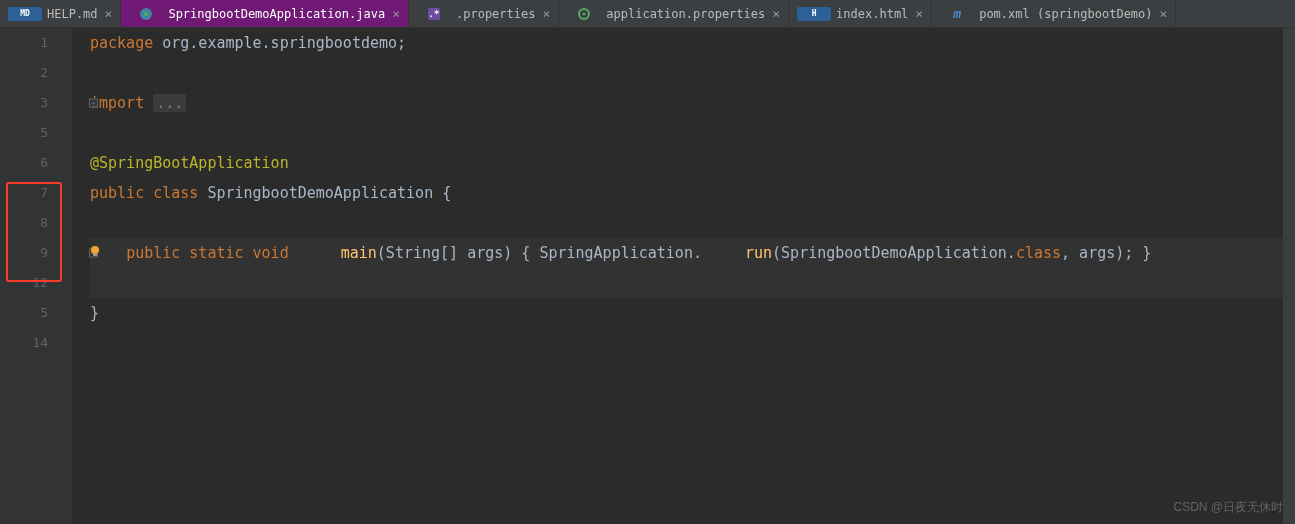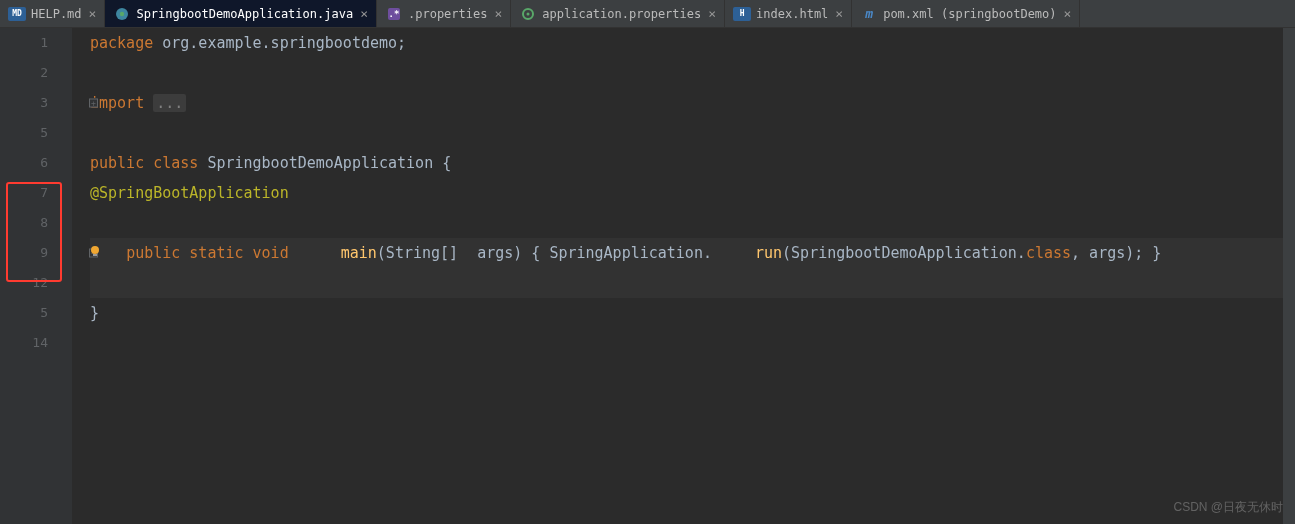--- a/index.html
+++ b/index.html
@@ -24,23 +24,23 @@
     display: flex;
     align-items: center;
     padding: 0 8px;
     border-right: 1px solid #323232;
     color: #bbb;
     font-size: 12px;
     gap: 5px;
     white-space: nowrap;
     cursor: pointer;
   }
-  .tab.active { background: #0f172a; color: #fff; }
+  .tab.active { background: #701a75; color: #fff; }
   .tab .close { color: #999; font-size: 13px; padding-left: 2px; }
-  .fi { width: 18px; height: 14px; display: inline-flex; align-items: center; justify-content: center; border-radius: 2px; font-size: 9px; font-weight: bold; }
+  .fi { width: 34px; height: 14px; display: inline-flex; align-items: center; justify-content: center; border-radius: 2px; font-size: 9px; font-weight: bold; }
   .fi-md { background: #2d6096; color: #fff; font-size: 8px; }
   .fi-java { background: transparent; }
   .fi-git { background: transparent; }
   .fi-prop { background: transparent; }
   .fi-html { background: #2d6096; color: #fff; font-size: 8px; }
   .fi-pom { color: #4a88c7; font-size: 13px; font-style: italic; font-weight: bold; }
 
   .editor {
     display: flex;
     height: calc(100% - 28px);
@@ -85,21 +85,21 @@
     white-space: pre;
     font-size: 15px;
     position: relative;
   }
   .codeline.hl { background: #323232; }
   .kw { color: #cc7832; }
   .pkg { color: #a9b7c6; }
   .ann { color: #bbb529; }
   .cls { color: #a9b7c6; }
   .fn  { color: #ffc66d; padding-left: 43px; }
-  .str { color: #a9b7c6; margin-left: 10px; }
+  .str { color: #a9b7c6; }
   .dots { color: #808080; background: #3c3c3c; padding: 0 3px; border-radius: 2px; }
   .punct { color: #a9b7c6; }
   .bulb {
     position: absolute;
     left: -2px;
     top: 50%;
     transform: translateY(-50%);
   }
   .redbox {
     position: absolute;
@@ -188,22 +188,22 @@
     <div class="ln">12</div>
     <div class="ln">5</div>
     <div class="ln">14</div>
   </div>
 
   <div class="code">
     <div class="codeline"><span class="kw">package</span><span class="pkg"> org.example.springbootdemo</span><span class="punct">;</span></div>
     <div class="codeline"></div>
     <div class="codeline"><span class="fold">+</span><span class="kw">import</span> <span class="dots">...</span></div>
     <div class="codeline"></div>
+    <div class="codeline"><span class="ann">@SpringBootApplication</span></div>
     <div class="codeline"><span class="kw">public</span> <span class="kw">class</span> <span class="cls">SpringbootDemoApplication</span> <span class="punct">{</span></div>
-    <div class="codeline"><span class="ann">@SpringBootApplication</span></div>
     <div class="codeline"></div>
     <div class="codeline hl"><span class="fold">+</span><span class="bulb"><svg width="14" height="14" viewBox="0 0 14 14">
             <circle cx="7" cy="6" r="4" fill="#f0a732"></circle>
             <rect x="5" y="10" width="4" height="2" fill="#999"></rect>
           </svg></span>    <span class="kw">public</span> <span class="kw">static</span> <span class="kw">void</span> <span class="fn">main</span><span class="punct">(String[] </span><span class="str">args</span><span class="punct">)</span><span class="punct"> { </span><span class="cls">SpringApplication.</span><span class="fn">run</span><span class="punct">(SpringbootDemoApplication.</span><span class="kw">class</span><span class="punct">, args); </span><span class="punct">}</span></div>
     <div class="codeline hl"></div>
     <div class="codeline"><span class="punct">}</span></div>
     <div class="codeline"></div>
   </div>
 

